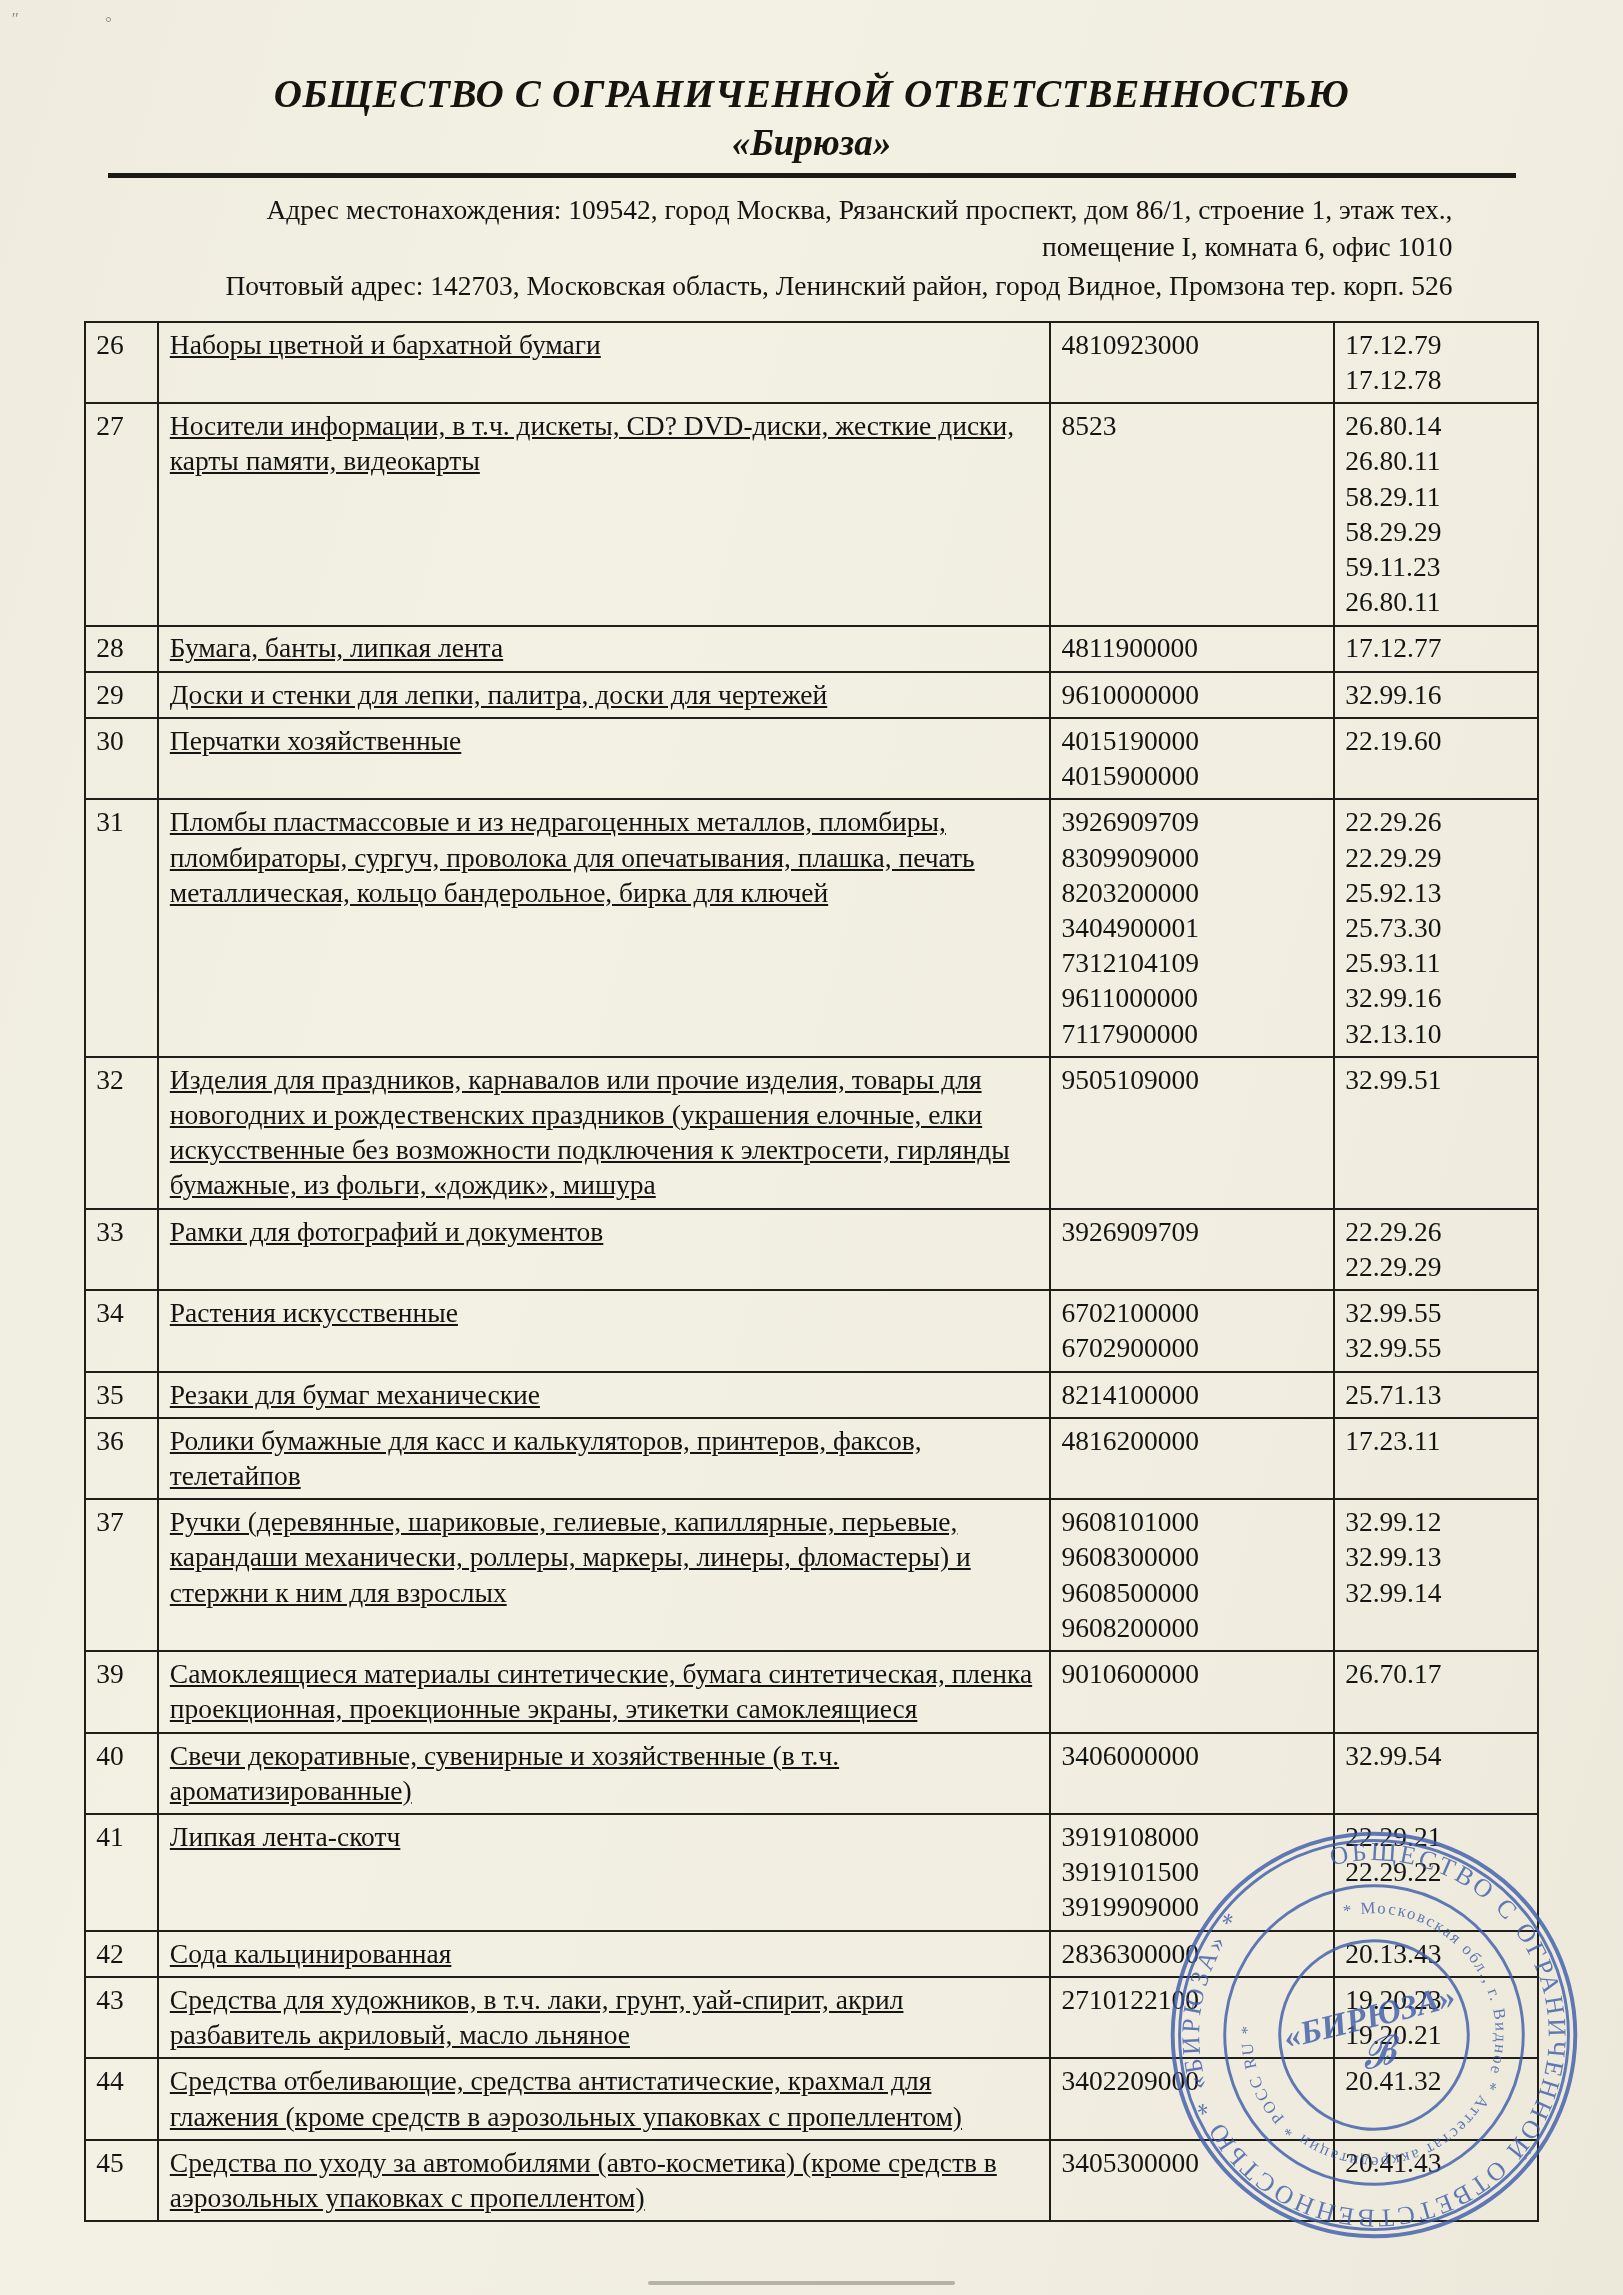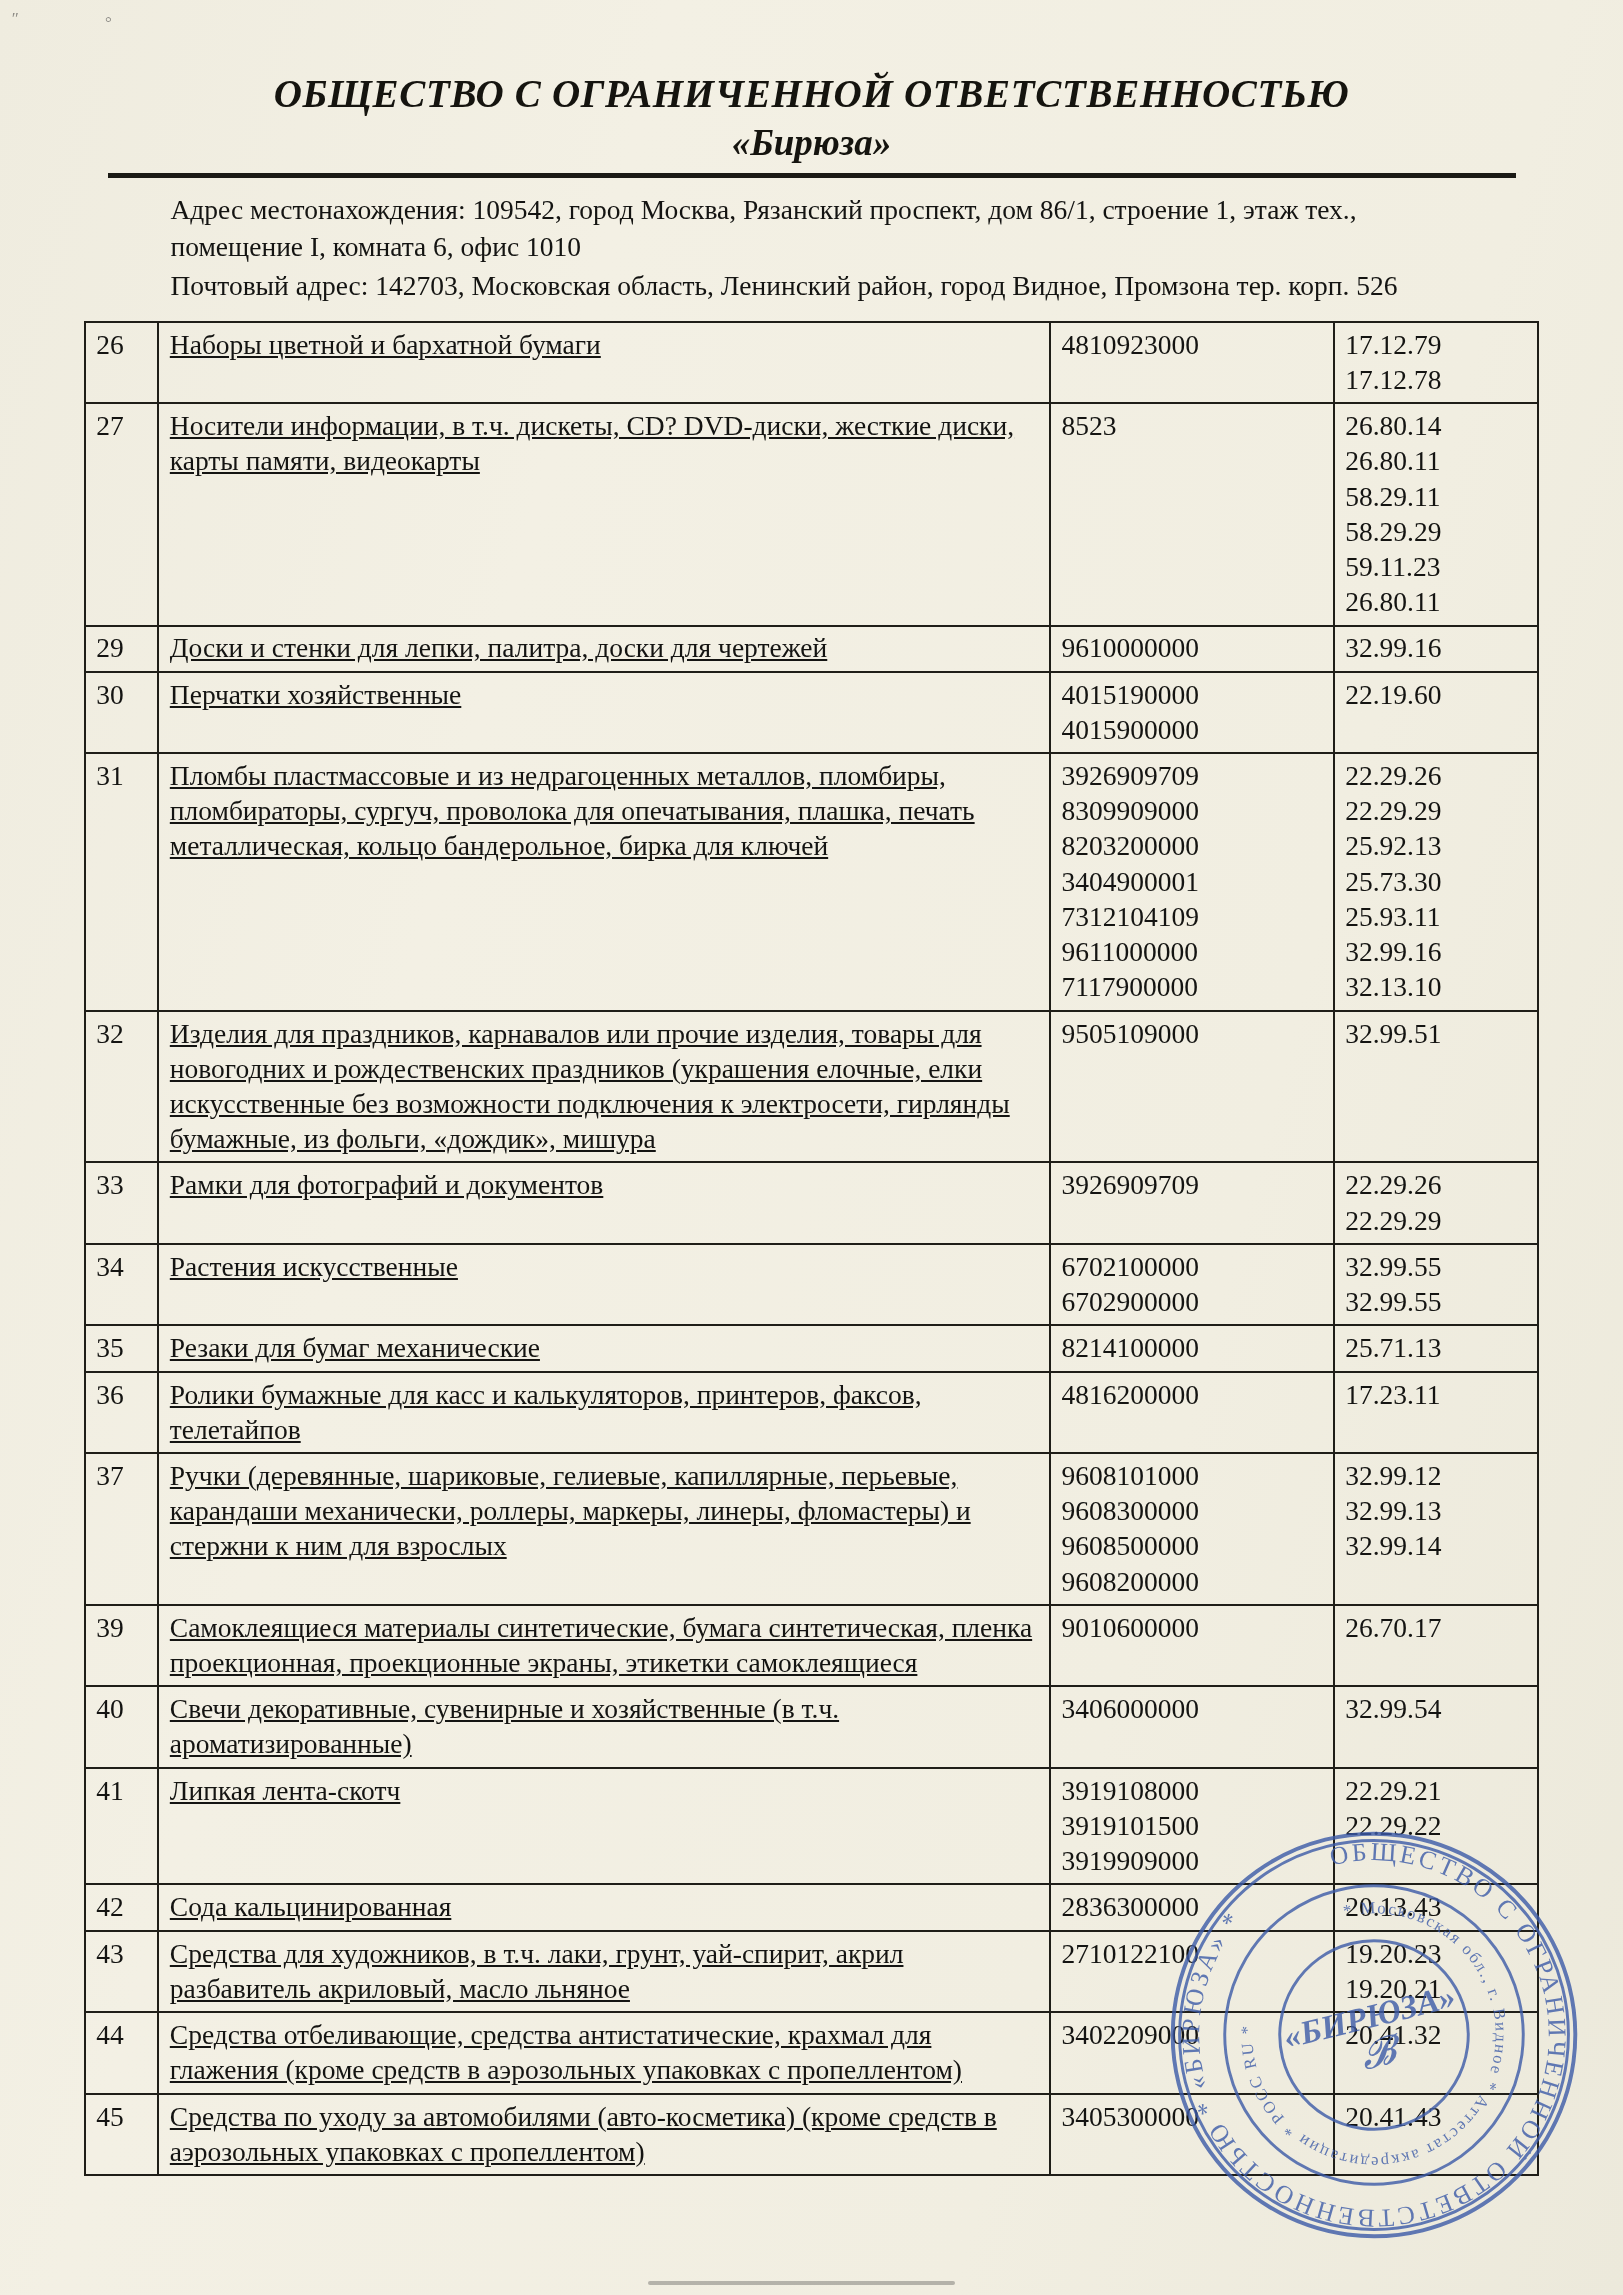--- a/index.html
+++ b/index.html
@@ -36,21 +36,21 @@
     width: 1408px;
     height: 4.6px;
     background: #1b1a15;
     margin: 9.2px auto 14.4px auto;
   }
   .addr {
     font-size: 27.5px;
     line-height: 1.32;
     max-width: 1282px;
     margin: 0 auto;
-    text-align: left;
+    text-align: right;
   }
   .addr + .addr { margin-top: 2.6px; }
   .reg-block { margin-top: 31px; }
   .reg-line, .contact-line {
     font-size: 27.5px;
     line-height: 1.3;
     text-align: center;
   }
   table.products {
     border-collapse: collapse;
@@ -125,20 +125,26 @@
         <tr>
       <td class="c-num">27</td>
       <td class="c-desc">Носители информации, в т.ч. дискеты, CD? DVD-диски, жесткие диски, карты памяти, видеокарты</td>
       <td class="c-code">8523</td>
       <td class="c-okpd">26.80.14
 26.80.11
 58.29.11
 58.29.29
 59.11.23
 26.80.11</td>
+    </tr>
+        <tr>
+      <td class="c-num">28</td>
+      <td class="c-desc">Бумага, банты, липкая лента</td>
+      <td class="c-code">4811900000</td>
+      <td class="c-okpd">17.12.77</td>
     </tr>
         <tr>
       <td class="c-num">29</td>
       <td class="c-desc">Доски и стенки для лепки, палитра, доски для чертежей</td>
       <td class="c-code">9610000000</td>
       <td class="c-okpd">32.99.16</td>
     </tr>
         <tr>
       <td class="c-num">30</td>
       <td class="c-desc">Перчатки хозяйственные</td>

